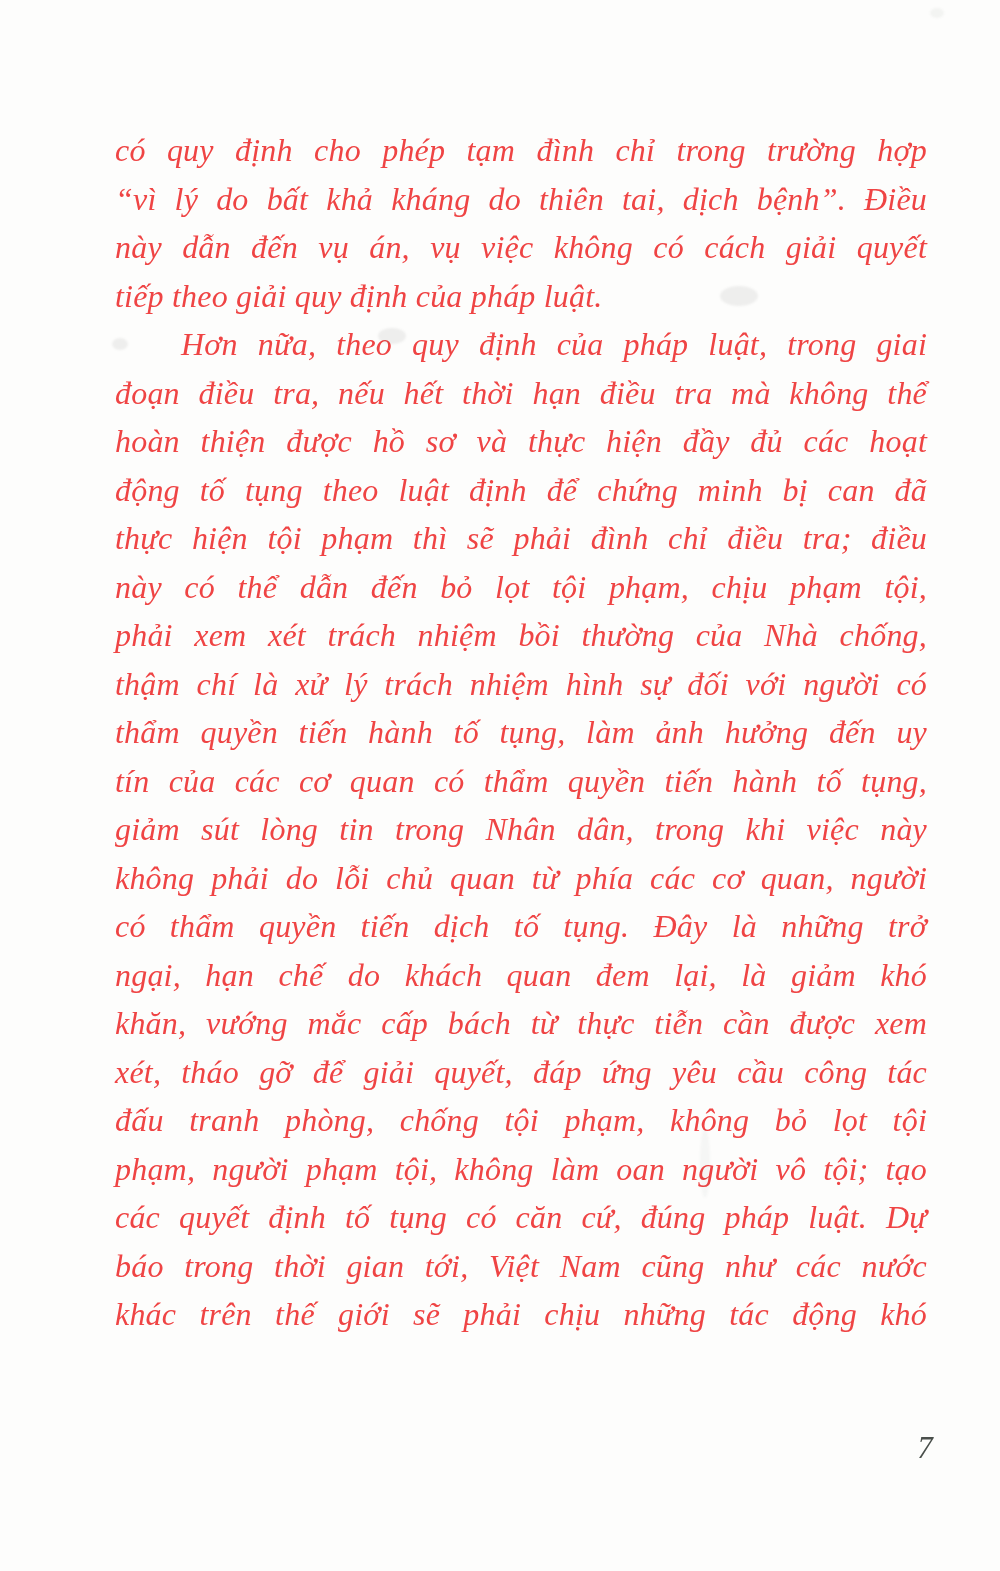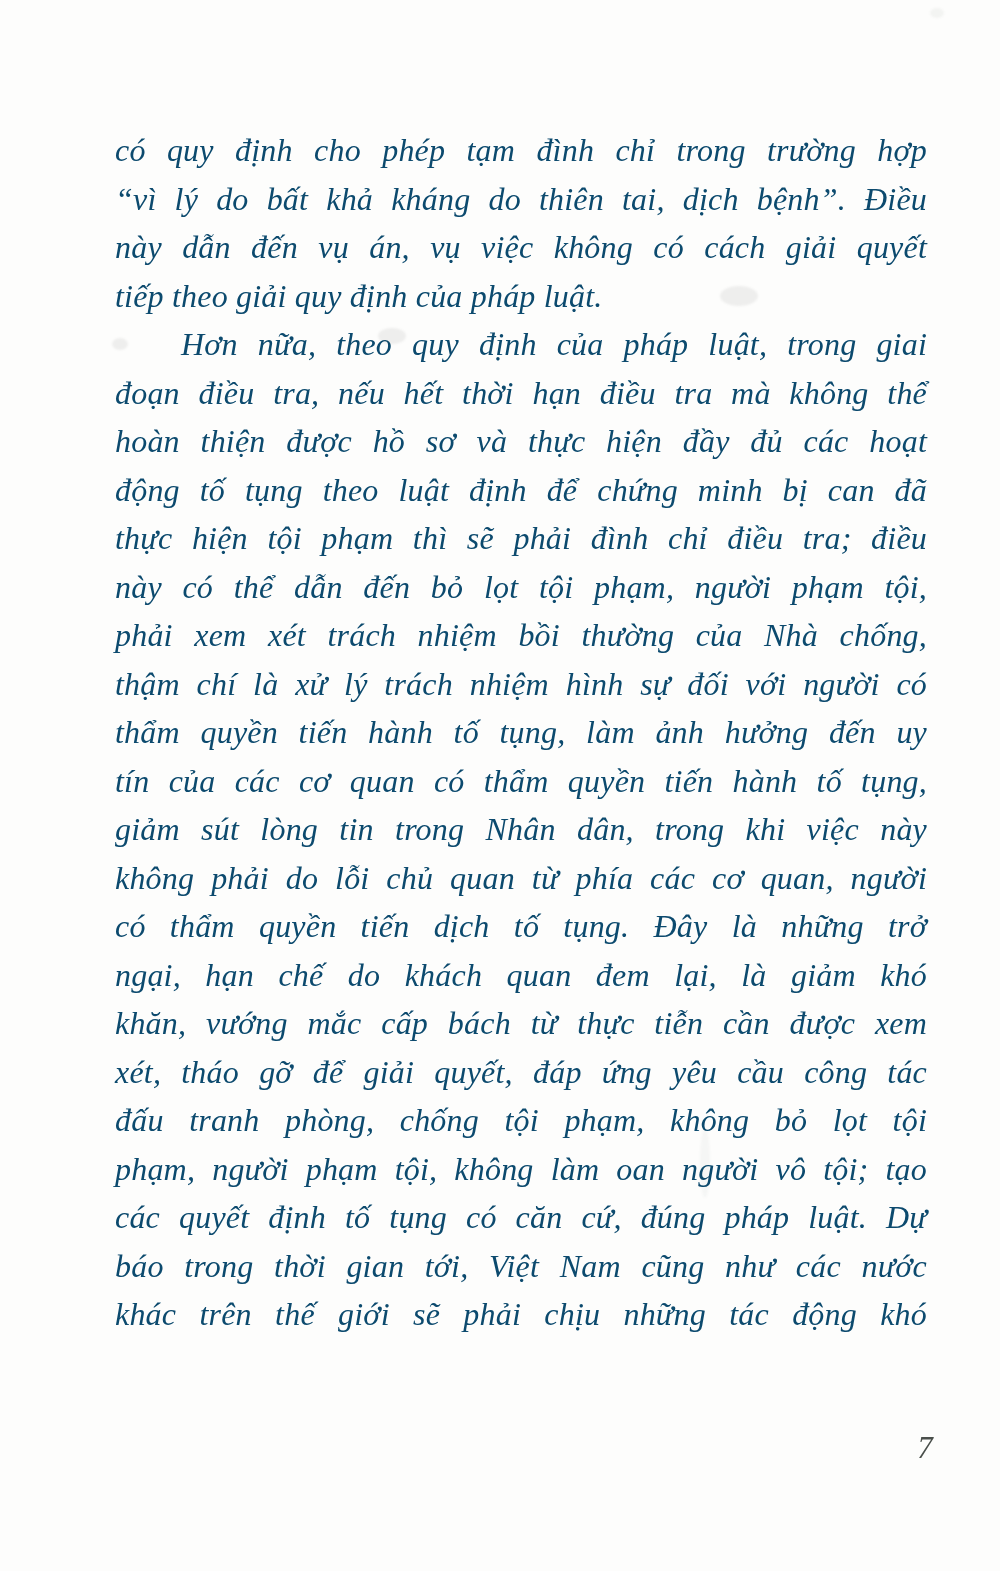--- a/index.html
+++ b/index.html
@@ -13,21 +13,21 @@
     height: 1571px;
     background: #fdfdfc;
     overflow: hidden;
     font-family: "Liberation Serif", "DejaVu Serif", serif;
   }
   .text-block {
     position: absolute;
     left: 115px;
     top: 126px;
     width: 812px;
-    color: #0c4a6e;
+    color: #ef4444;
     font-style: italic;
     font-size: 32px;
     line-height: 48.5px;
     letter-spacing: 0.2px;
   }
   .line {
     text-align: justify;
     text-align-last: justify;
     white-space: normal;
   }
@@ -66,21 +66,21 @@
   <div class="text-block" id="text-block">
       <div class="line">có quy định cho phép tạm đình chỉ trong trường hợp</div>
       <div class="line">“vì lý do bất khả kháng do thiên tai, dịch bệnh”. Điều</div>
       <div class="line">này dẫn đến vụ án, vụ việc không có cách giải quyết</div>
       <div class="line last">tiếp theo giải quy định của pháp luật.</div>
       <div class="line indent">Hơn nữa, theo quy định của pháp luật, trong giai</div>
       <div class="line">đoạn điều tra, nếu hết thời hạn điều tra mà không thể</div>
       <div class="line">hoàn thiện được hồ sơ và thực hiện đầy đủ các hoạt</div>
       <div class="line">động tố tụng theo luật định để chứng minh bị can đã</div>
       <div class="line">thực hiện tội phạm thì sẽ phải đình chỉ điều tra; điều</div>
-      <div class="line">này có thể dẫn đến bỏ lọt tội phạm, người phạm tội,</div>
+      <div class="line">này có thể dẫn đến bỏ lọt tội phạm, chịu phạm tội,</div>
       <div class="line">phải xem xét trách nhiệm bồi thường của Nhà chống,</div>
       <div class="line">thậm chí là xử lý trách nhiệm hình sự đối với người có</div>
       <div class="line">thẩm quyền tiến hành tố tụng, làm ảnh hưởng đến uy</div>
       <div class="line">tín của các cơ quan có thẩm quyền tiến hành tố tụng,</div>
       <div class="line">giảm sút lòng tin trong Nhân dân, trong khi việc này</div>
       <div class="line">không phải do lỗi chủ quan từ phía các cơ quan, người</div>
       <div class="line">có thẩm quyền tiến dịch tố tụng. Đây là những trở</div>
       <div class="line">ngại, hạn chế do khách quan đem lại, là giảm khó</div>
       <div class="line">khăn, vướng mắc cấp bách từ thực tiễn cần được xem</div>
       <div class="line">xét, tháo gỡ để giải quyết, đáp ứng yêu cầu công tác</div>

